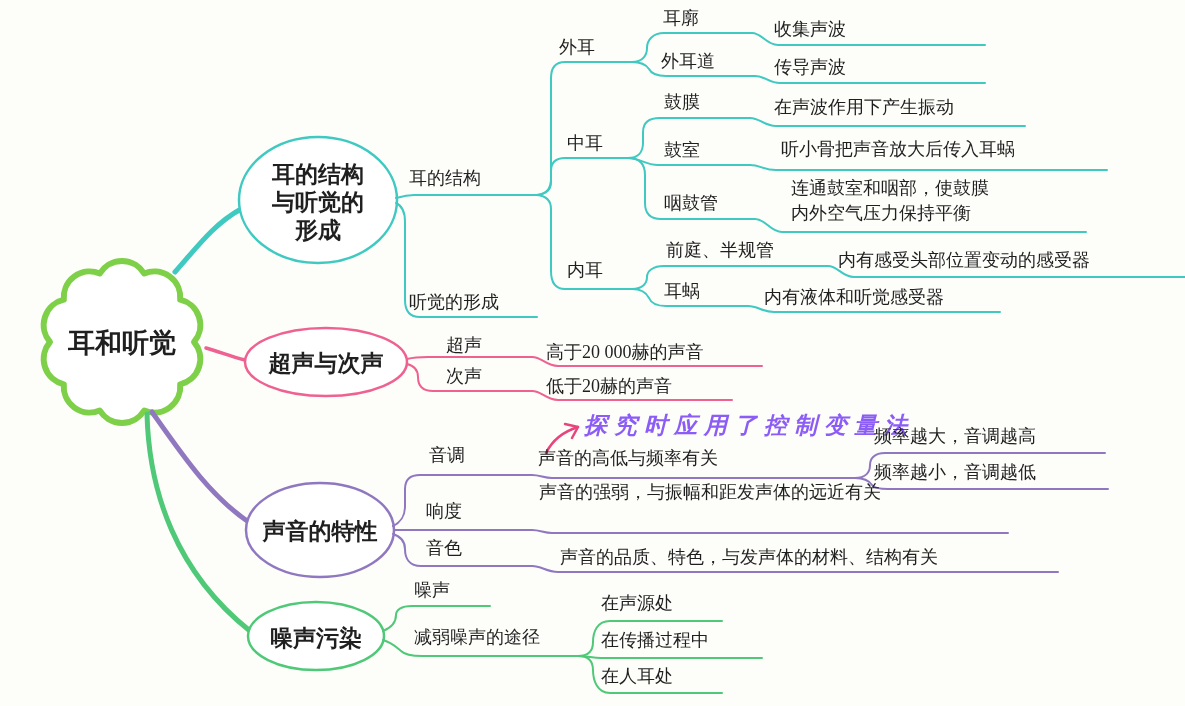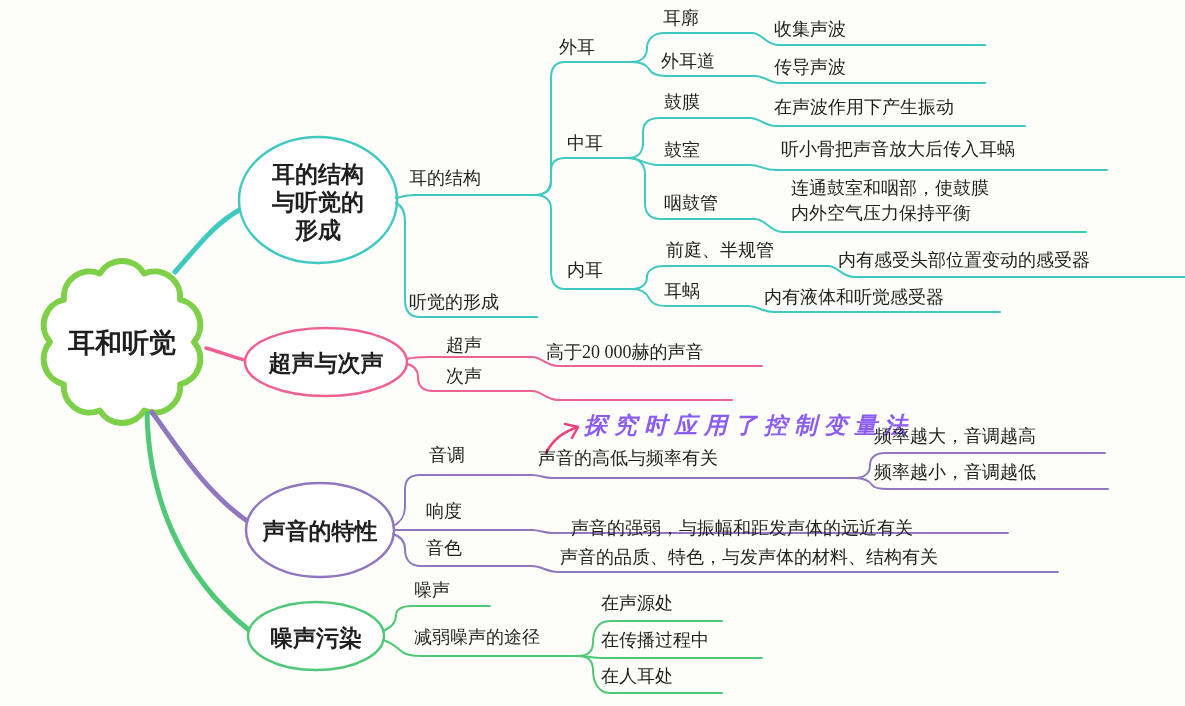--- a/index.html
+++ b/index.html
@@ -133,29 +133,30 @@
   <div class="lbl" style="left:567px;top:258px;">内耳</div>
   <div class="lbl" style="left:666px;top:238px;">前庭、半规管</div>
   <div class="lbl" style="left:838px;top:248px;">内有感受头部位置变动的感受器</div>
   <div class="lbl" style="left:664px;top:279px;">耳蜗</div>
   <div class="lbl" style="left:764px;top:285px;">内有液体和听觉感受器</div>
 
   <div class="node-title ellipse-title" style="left:246px;top:349px;width:160px;">超声与次声</div>
   <div class="lbl" style="left:446px;top:333px;">超声</div>
   <div class="lbl" style="left:546px;top:340px;">高于20 000赫的声音</div>
   <div class="lbl" style="left:446px;top:364px;">次声</div>
+  <div class="lbl" style="left:546px;top:374px;">低于20赫的声音</div>
 
   <div class="annotation" style="left:584px;top:410px;">探究时应用了控制变量法</div>
   <div class="node-title ellipse-title" style="left:245px;top:517px;width:150px;">声音的特性</div>
   <div class="lbl" style="left:429px;top:443px;">音调</div>
   <div class="lbl" style="left:538px;top:447px;font-family:Liberation Mono, monospace;">声音的高低与频率有关</div>
   <div class="lbl" style="left:874px;top:424px;">频率越大，音调越高</div>
   <div class="lbl" style="left:874px;top:460px;">频率越小，音调越低</div>
   <div class="lbl" style="left:426px;top:499px;">响度</div>
-  <div class="lbl" style="left:539px;top:516px;margin-left:32px;">声音的强弱，与振幅和距发声体的远近有关</div>
+  <div class="lbl" style="left:539px;top:480px;">声音的强弱，与振幅和距发声体的远近有关</div>
   <div class="lbl" style="left:426px;top:536px;">音色</div>
   <div class="lbl" style="left:539px;top:545px;margin-left:21px;">声音的品质、特色，与发声体的材料、结构有关</div>
 
   <div class="node-title ellipse-title" style="left:248px;top:624px;width:136px;">噪声污染</div>
   <div class="lbl" style="left:414px;top:578px;text-align:right;">噪声</div>
   <div class="lbl" style="left:414px;top:625px;">减弱噪声的途径</div>
   <div class="lbl" style="left:601px;top:591px;">在声源处</div>
   <div class="lbl" style="left:601px;top:628px;">在传播过程中</div>
   <div class="lbl" style="left:601px;top:664px;">在人耳处</div>
 

